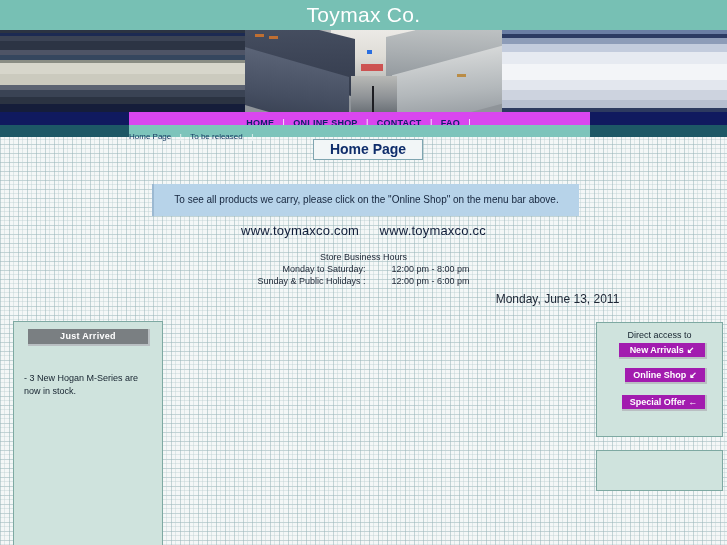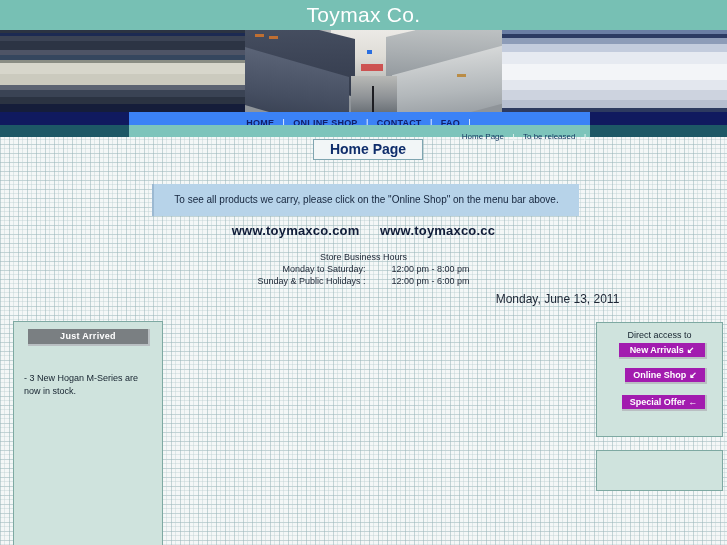--- a/index.html
+++ b/index.html
@@ -173,21 +173,21 @@
     position: absolute;
     left: 0; top: 112px;
     width: 727px; height: 13px;
     background: #101a5f;
     z-index: 3;
   }
   #navbar {
     position: absolute;
     left: 129px; top: 0;
     width: 461px; height: 13px;
-    background: #3b82f6;
+    background: #d946ef;
     text-align: center;
     white-space: nowrap;
   }
   #navbar .nav-link {
     display: inline-block;
     color: #12206b;
     font-size: 9px;
     font-weight: bold;
     line-height: 13px;
     padding: 0 1px;
@@ -208,21 +208,21 @@
     left: 0; top: 125px;
     width: 727px; height: 12px;
     background: #1d5866;
     z-index: 3;
   }
   #subnav {
     position: absolute;
     left: 129px; top: 0;
     width: 461px; height: 12px;
     background: #7dc4bb;
-    text-align: right;
+    text-align: left;
     white-space: nowrap;
   }
   #subnav .subnav-link {
     display: inline-block;
     color: #163a63;
     font-size: 8px;
     line-height: 12px;
     font-family: "Liberation Sans", sans-serif;
     text-decoration: none;
   }
@@ -275,21 +275,21 @@
   #urls {
     position: absolute;
     left: 0; top: 221px;
     width: 727px;
     text-align: center;
     z-index: 4;
   }
   #urls .url {
     display: inline-block;
     font-size: 13px;
-    font-weight: bold;
+    font-weight: normal;
     color: #101c38;
     font-family: "Liberation Sans", sans-serif;
     text-decoration: none;
     margin: 0 8px;
     letter-spacing: 0.2px;
   }
 
   
   #hours {
     position: absolute;

